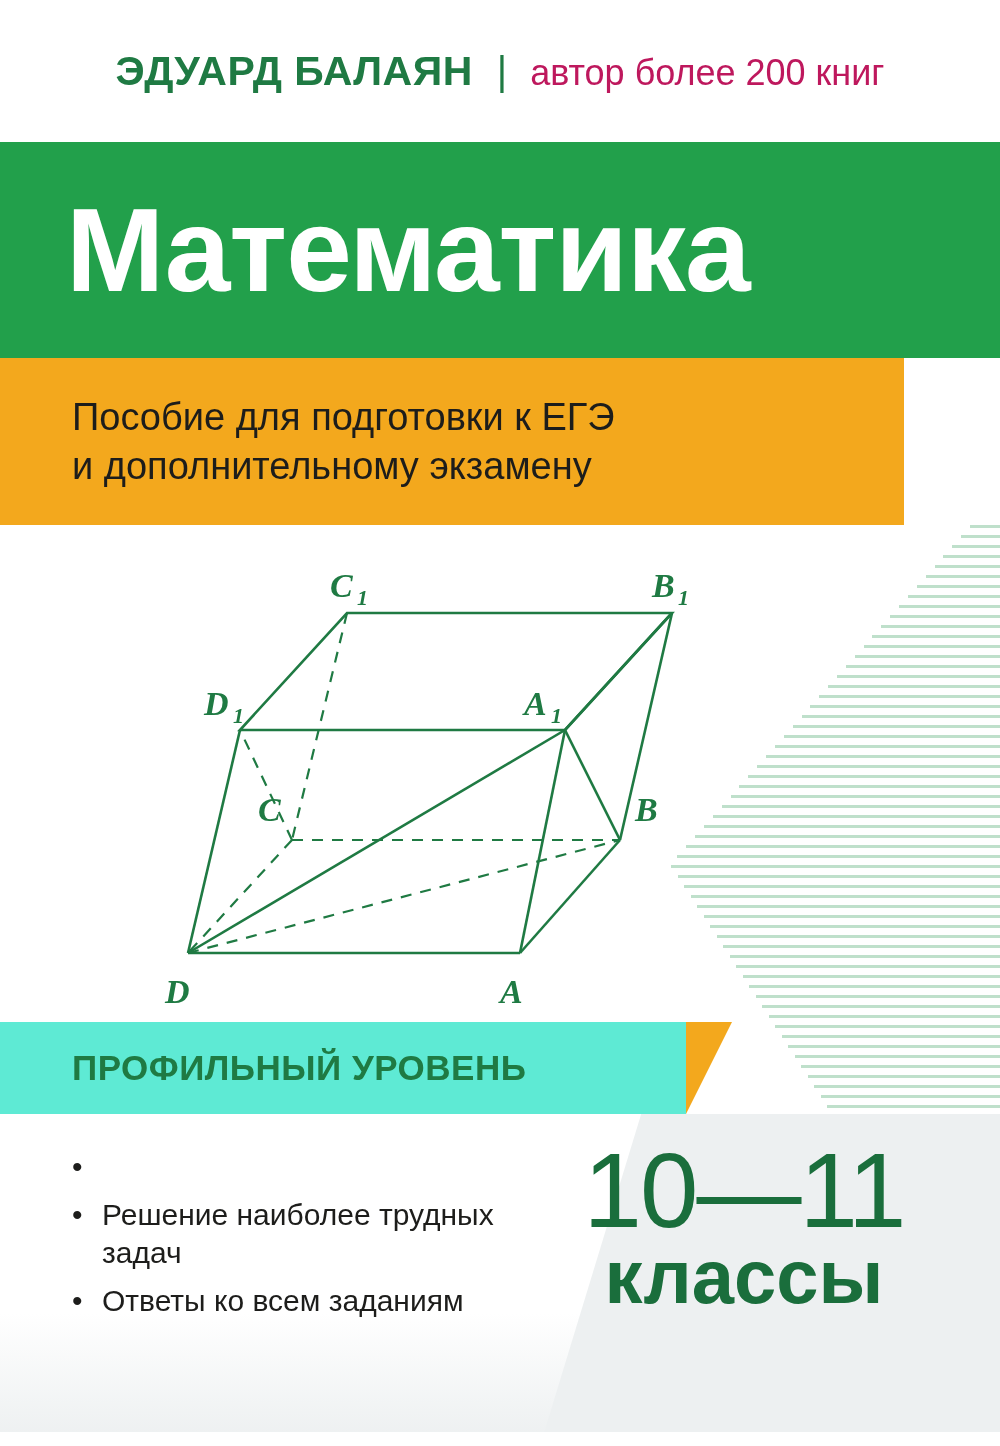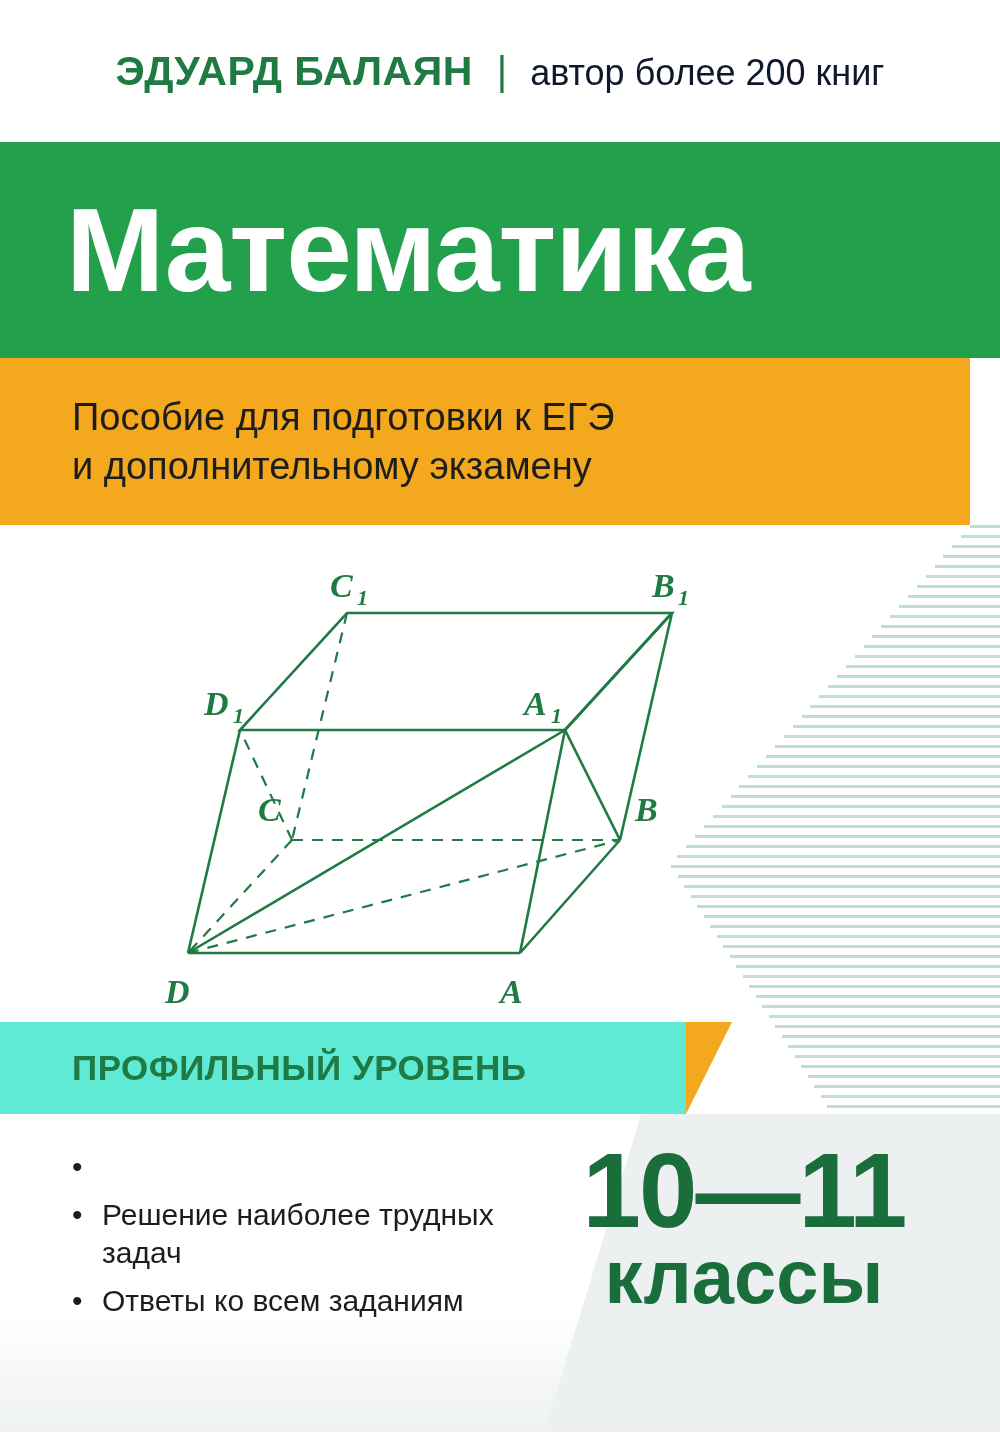--- a/index.html
+++ b/index.html
@@ -42,21 +42,21 @@
     color: #1f7a43;
   }
   .author-sep {
     font-size: 40px;
     color: #1f7a43;
     margin: 0 13px 0 14px;
     font-weight: 400;
   }
   .author-sub {
     font-size: 36px;
-    color: #0f172a;
+    color: #be185d;
     font-weight: 400;
   }
 
   
   .title-band {
     position: absolute;
     left: 0; top: 142px;
     width: 1000px;
     height: 216px;
     background: #22a04b;
@@ -70,21 +70,21 @@
     font-weight: bold;
     letter-spacing: -1px;
     margin-left: 66px;
     line-height: 1;
   }
 
   
   .subtitle-band {
     position: absolute;
     left: 0; top: 358px;
-    width: 1000px;
+    width: 904px;
     height: 167px;
     background: #f3a81d;
     display: flex;
     flex-direction: column;
     justify-content: center;
   }
   .subtitle-band .line {
     color: #1d1d1b;
     font-size: 38px;
     font-weight: 400;
@@ -193,21 +193,21 @@
   .grade {
     position: absolute;
     right: 56px;
     top: 1138px;
     width: 400px;
     text-align: center;
     color: #1a6e3c;
   }
   .grade-num {
     font-size: 105px;
-    font-weight: bold;
+    font-weight: normal;
     letter-spacing: -2px;
     line-height: 1.0;
   }
   .grade-word {
     font-size: 76px;
     font-weight: bold;
     line-height: 1.05;
     margin-top: -6px;
   }
 

